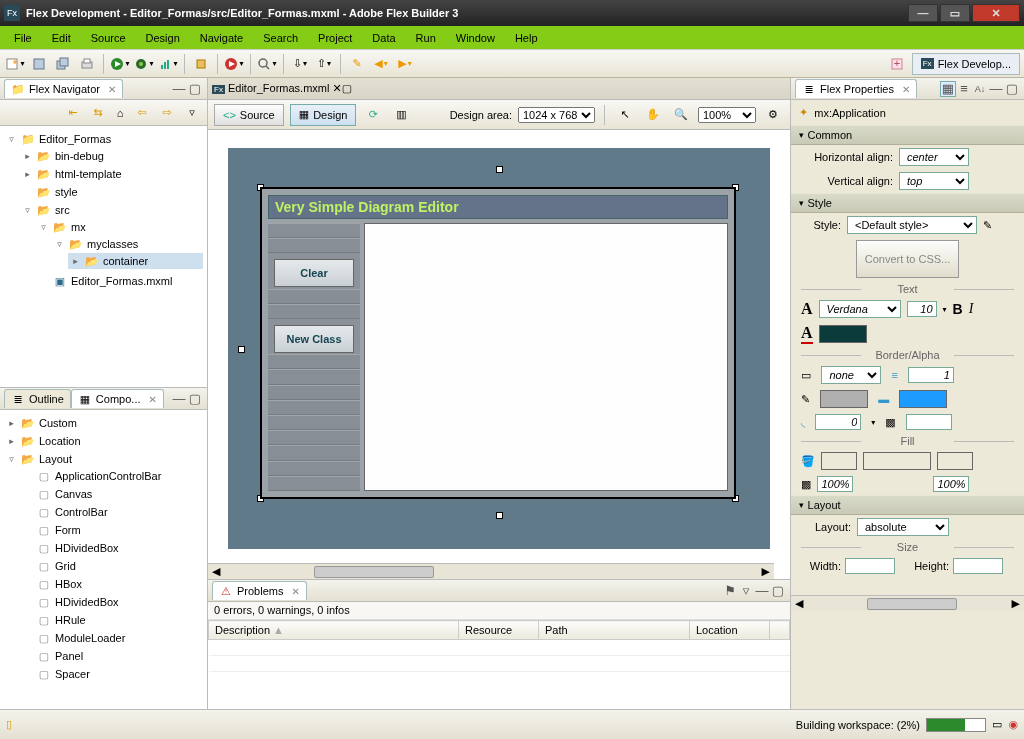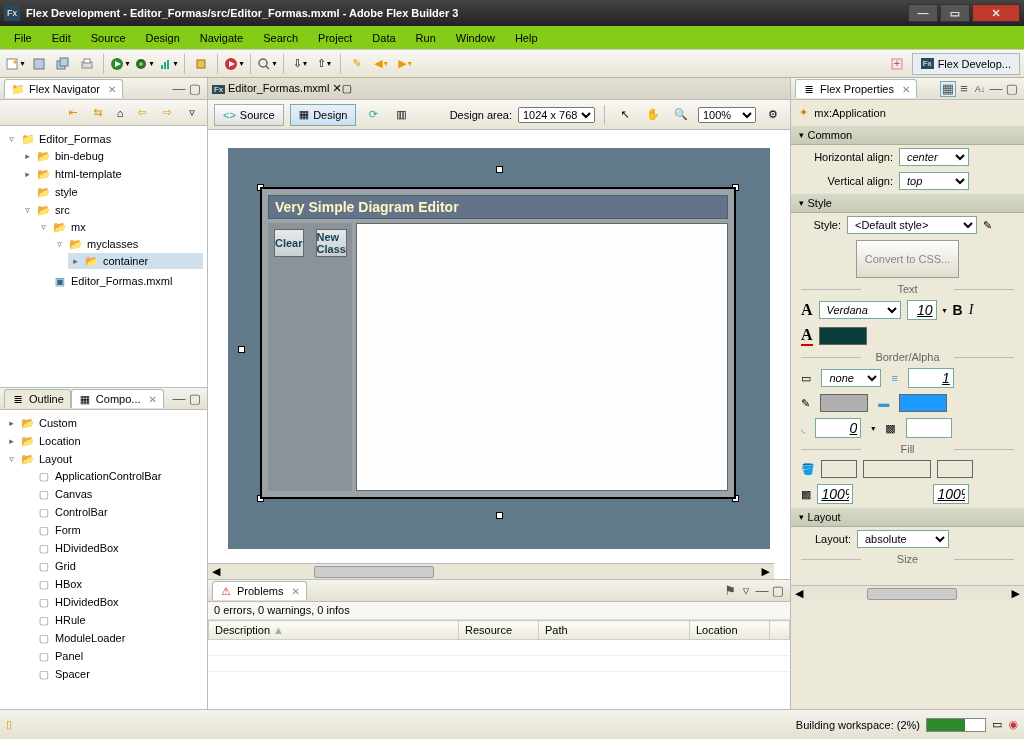--- a/index.html
+++ b/index.html
@@ -54,23 +54,23 @@
 
 .editor-tabs { height: 22px; background: linear-gradient(#e4e1d2,#d8d5c6); display: flex; align-items: center; padding: 0 4px; border-bottom: 1px solid #bbb; }
 .editor-subbar { height: 30px; background: linear-gradient(#f8f7f3,#e8e5d6); border-bottom: 1px solid #bbb; display: flex; align-items: center; padding: 0 6px; gap: 6px; }
 .toggle-btn { height: 22px; padding: 0 8px; border: 1px solid #aaa; background: linear-gradient(#fefefe,#e0e0e0); display: flex; align-items: center; gap: 4px; }
 .toggle-btn.active { background: linear-gradient(#e8f0f8,#cde0f0); border-color: #7aa; }
 .design-canvas-wrap { flex: 1; background: #fff; position: relative; overflow: auto; }
 .design-canvas-inner { position: absolute; left: 20px; top: 18px; right: 20px; bottom: 30px; background: #607a8a; }
 .handle { width: 7px; height: 7px; border: 1px solid #000; background: #fff; position: absolute; }
 .app-panel { position: absolute; left: 32px; top: 39px; right: 34px; bottom: 50px; background: #9ba2a8; border: 2px solid #000; }
 .app-titlebar { height: 24px; background: #64738a; border: 1px solid #466; display: flex; align-items: center; padding: 0 6px; margin: 6px 6px 0 6px; }
-.app-titlebar span { color: #fef9c3; font-weight: bold; font-size: 14px; }
+.app-titlebar span { color: #bef264; font-weight: bold; font-size: 14px; }
 .app-body { position: absolute; top: 34px; left: 6px; right: 6px; bottom: 6px; display: flex; }
-.left-toolpanel { width: 84px; background: #8b929a; display: flex; flex-direction: row; }
+.left-toolpanel { width: 92px; background: #8b929a; display: flex; flex-direction: column; }
 .tool-row { height: 17px; border-bottom: 1px solid #777a80; border-top: 1px solid #a0a6ac; background: #878e95; }
 .tool-btn { margin: 6px 6px 0 6px; height: 28px; background: linear-gradient(#e5e9ec,#c9d0d4); border: 1px solid #666; color: #164452; font-weight: bold; font-size: 11px; display: flex; align-items: center; justify-content: center; }
 .canvas-white { flex: 1; background: #fefefe; border: 1px solid #666; margin-left: 4px; }
 .hscroll { position: absolute; bottom: 0; left: 0; right: 16px; height: 16px; background: #e8e5d6; border-top: 1px solid #bbb; display: flex; align-items: center; }
 .hscroll .thumb { margin-left: 90px; width: 120px; height: 12px; background: #ccc; border: 1px solid #999; border-radius: 2px; }
 
 
 .problems { height: 130px; border-top: 1px solid #bbb; display: flex; flex-direction: column; }
 .prob-info { height: 18px; background: #f8f7f3; padding: 2px 6px; border-bottom: 1px solid #ddd; }
 .prob-table { flex: 1; background: #fff; }
@@ -94,21 +94,21 @@
 
 
 .statusbar { position: absolute; bottom: 0; left: 0; right: 0; height: 30px; background: linear-gradient(#f4f3ec,#e4e1d2); border-top: 1px solid #bbb; display: flex; align-items: center; padding: 0 6px; }
 .statusbar .prog { margin-left: auto; display: flex; align-items: center; gap: 6px; }
 .progbar { width: 60px; height: 14px; border: 1px solid #888; background: #fff; position: relative; }
 .progbar .fill { position: absolute; left: 0; top: 0; bottom: 0; width: 65%; background: #2c8a2c; }
 
 
 svg { display: block; }
 select { font-size: 11px; }
-input[type=text] { font-size: 14px; text-decoration: underline; }
+input[type=text] { font-size: 11px; }
 </style>
 </head>
 <body>
 
 <div class="titlebar">
   <div class="app-icon">Fx</div>
   <div class="title">Flex Development - Editor_Formas/src/Editor_Formas.mxml - Adobe Flex Builder 3</div>
   <div class="win-btns">
     <div class="win-btn">—</div>
     <div class="win-btn">▭</div>
@@ -654,20 +654,26 @@
 
       <div class="section-hdr">
           <span class="arr">▾</span>
           <span>Layout</span>
         </div>
       <div class="prop-row">
         <label style="width:50px">Layout:</label>
         <select style="width:92px"><option>absolute</option></select>
       </div>
       <div class="prop-subhdr">Size</div>
+      <div class="prop-row" style="gap:4px">
+        <label style="width:40px">Width:</label>
+        <input type="text" style="width: 50px;" value="">
+        <label style="width:50px">Height:</label>
+        <input type="text" style="width: 50px;" value="">
+      </div>
       <div style="height:18px"></div>
       <div class="hscroll" style="position:relative;height:16px">
         <span style="margin:0 4px">◀</span>
           <div class="thumb" style="margin-left:60px;width:90px"></div>
           <span style="margin-left:auto;margin-right:4px">▶</span>
       </div>
     </div>
   </div>
 </div>
 

